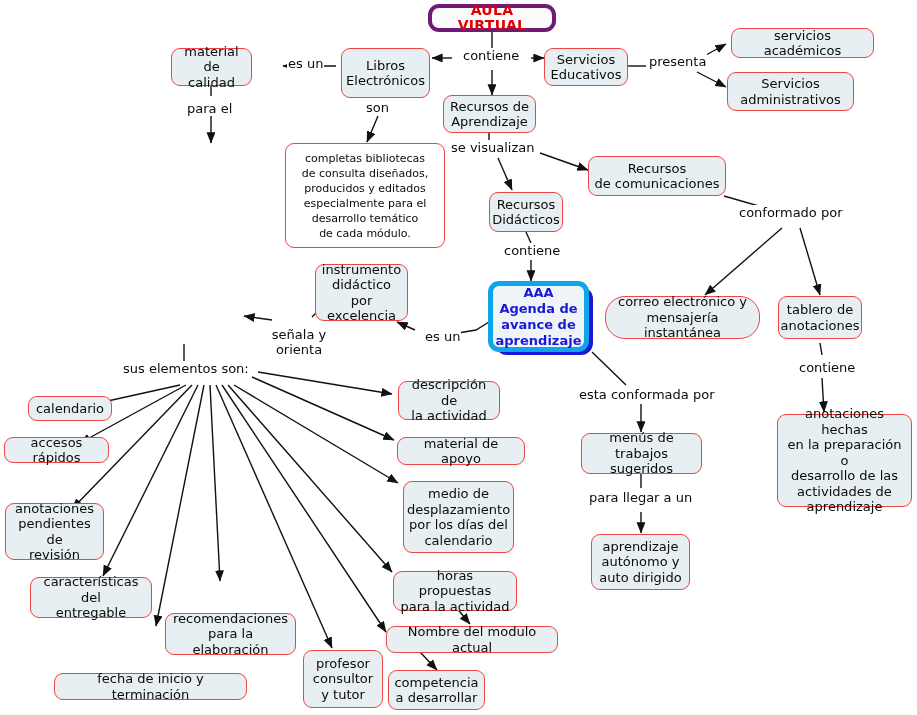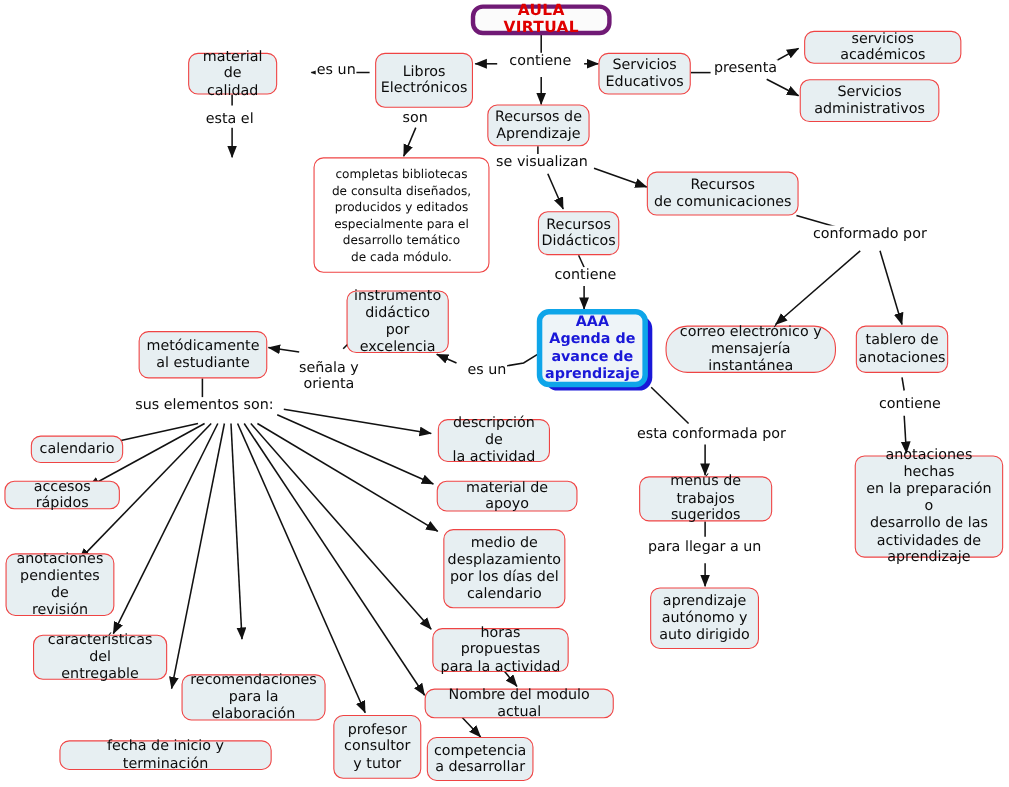--- a/index.html
+++ b/index.html
@@ -190,21 +190,20 @@
   <div class="node aaa" style="left:488px;top:281px;width:101px;height:71px;">AAA<br>Agenda de<br>avance de<br>aprendizaje</div>
 
   <div class="node" style="left:605px;top:296px;width:155px;height:43px;border-radius:20px;">correo electrónico y<br>mensajería instantánea</div>
 
   <div class="node" style="left:778px;top:296px;width:84px;height:43px;">tablero de<br>anotaciones</div>
 
   <div class="node" style="left:777px;top:414px;width:135px;height:93px;">anotaciones hechas<br>en la preparación o<br>desarrollo de las<br>actividades de<br>aprendizaje</div>
 
   <div class="node" style="left:315px;top:264px;width:93px;height:57px;">instrumento<br>didáctico por<br>excelencia</div>
 
-  <div class="node" style="left:126px;top:301px;width:117px;height:43px;">metódicamente<br>al estudiante</div>
 
   <div class="node" style="left:28px;top:396px;width:84px;height:25px;">calendario</div>
 
   <div class="node" style="left:4px;top:437px;width:105px;height:26px;">accesos rápidos</div>
 
   <div class="node" style="left:5px;top:503px;width:99px;height:57px;">anotaciones<br>pendientes de<br>revisión</div>
 
   <div class="node" style="left:30px;top:577px;width:122px;height:41px;">características del<br>entregable</div>
 
   <div class="node" style="left:165px;top:613px;width:131px;height:42px;">recomendaciones<br>para la elaboración</div>
@@ -228,21 +227,21 @@
   <div class="node" style="left:581px;top:433px;width:121px;height:41px;">menús de trabajos<br>sugeridos</div>
 
   <div class="node" style="left:591px;top:534px;width:99px;height:56px;">aprendizaje<br>autónomo y<br>auto dirigido</div>
 
   <div class="elabel" style="left:462px;top:48px;">contiene</div>
 
   <div class="elabel" style="left:287px;top:56px;">es un</div>
 
   <div class="elabel" style="left:648px;top:54px;">presenta</div>
 
-  <div class="elabel" style="left:186px;top:101px;">esta el</div>
+  <div class="elabel" style="left:186px;top:101px;">para el</div>
 
   <div class="elabel" style="left:365px;top:100px;">son</div>
 
   <div class="elabel" style="left:450px;top:140px;">se visualizan</div>
 
   <div class="elabel" style="left:503px;top:243px;">contiene</div>
 
   <div class="elabel" style="left:738px;top:205px;">conformado por</div>
 
   <div class="elabel" style="left:798px;top:360px;">contiene</div>

